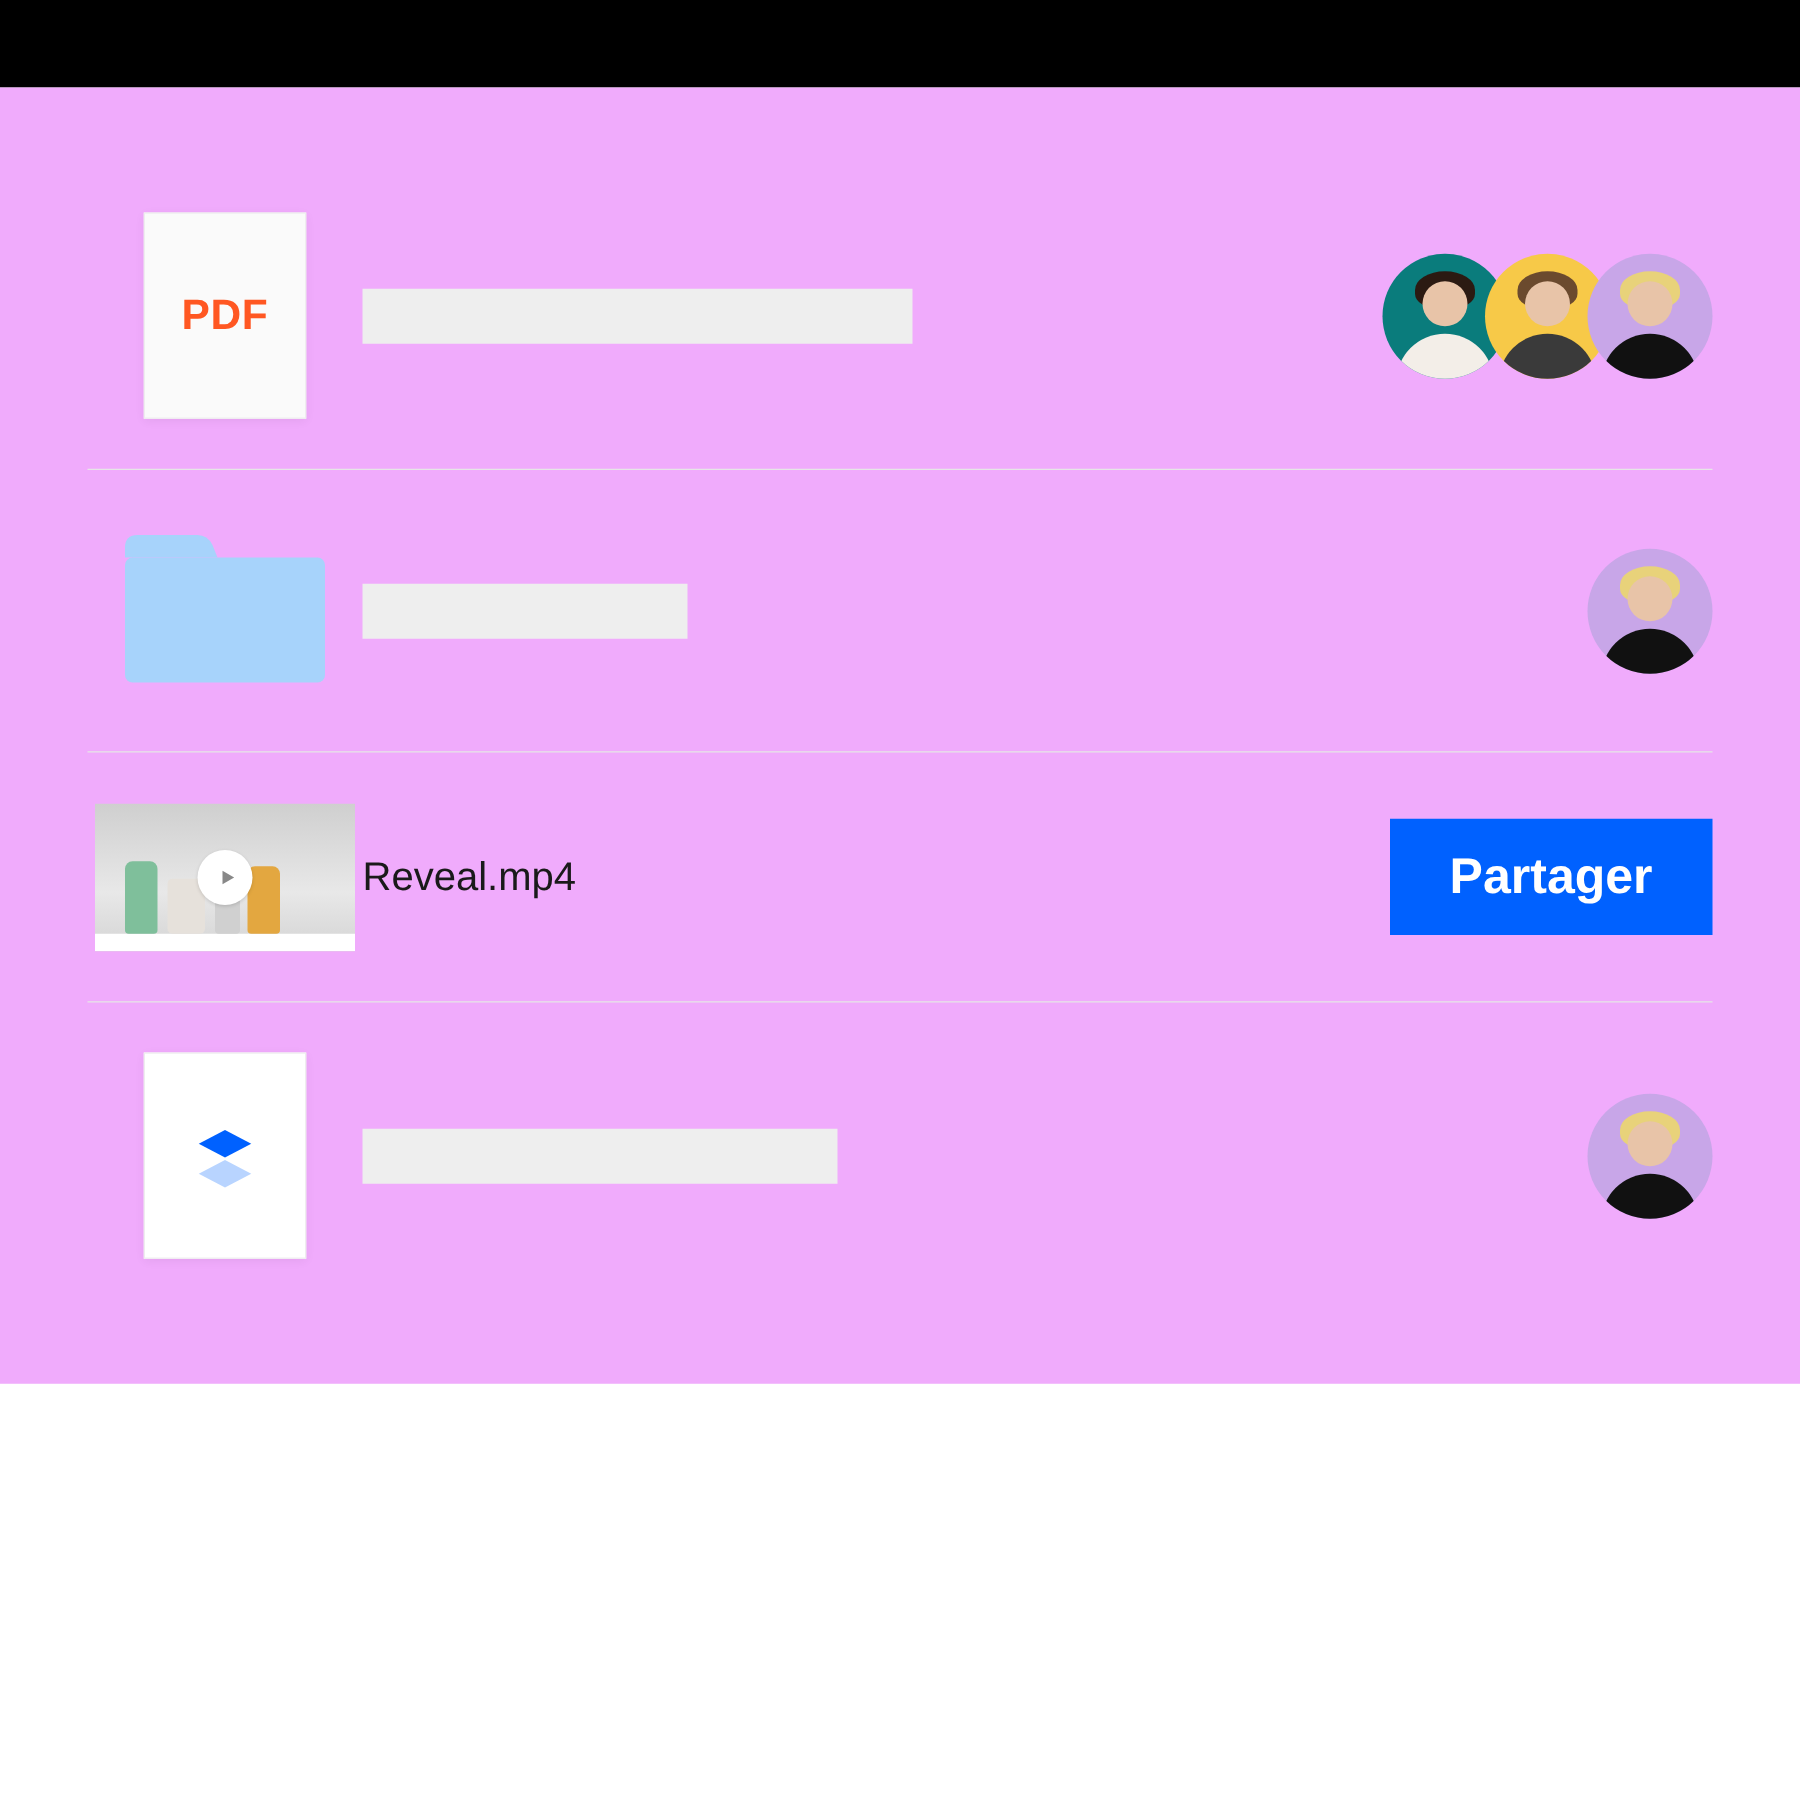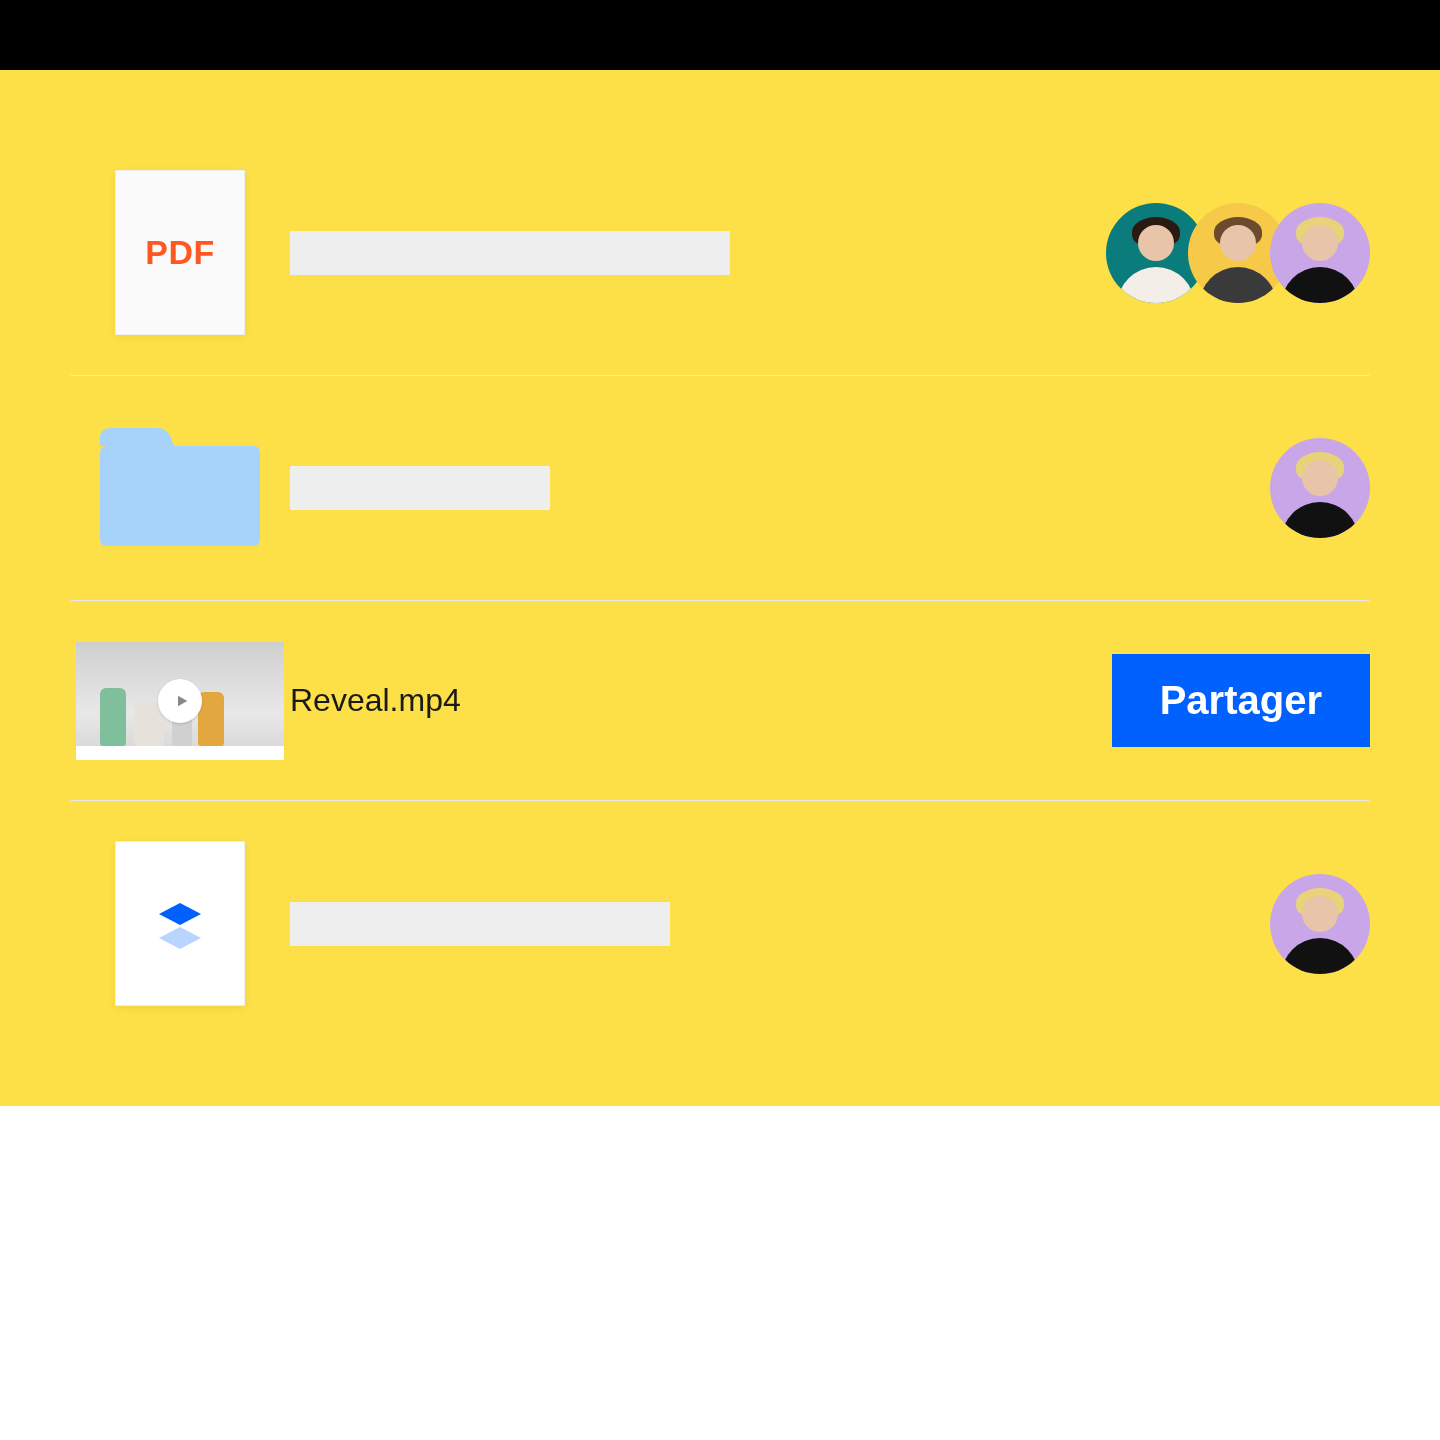--- a/index.html
+++ b/index.html
@@ -16,21 +16,21 @@
       position: relative;
     }
 
     .letterbox {
       background: #000000;
       width: 100%;
       height: 70px;
     }
 
     .content {
-      background: #fde047;
+      background: #f0abfc;
       padding: 60px 70px;
     }
 
     .file-row {
       display: flex;
       align-items: center;
       padding: 40px 0;
       border-bottom: 1px solid #e6e6e6;
       min-height: 200px;
     }

